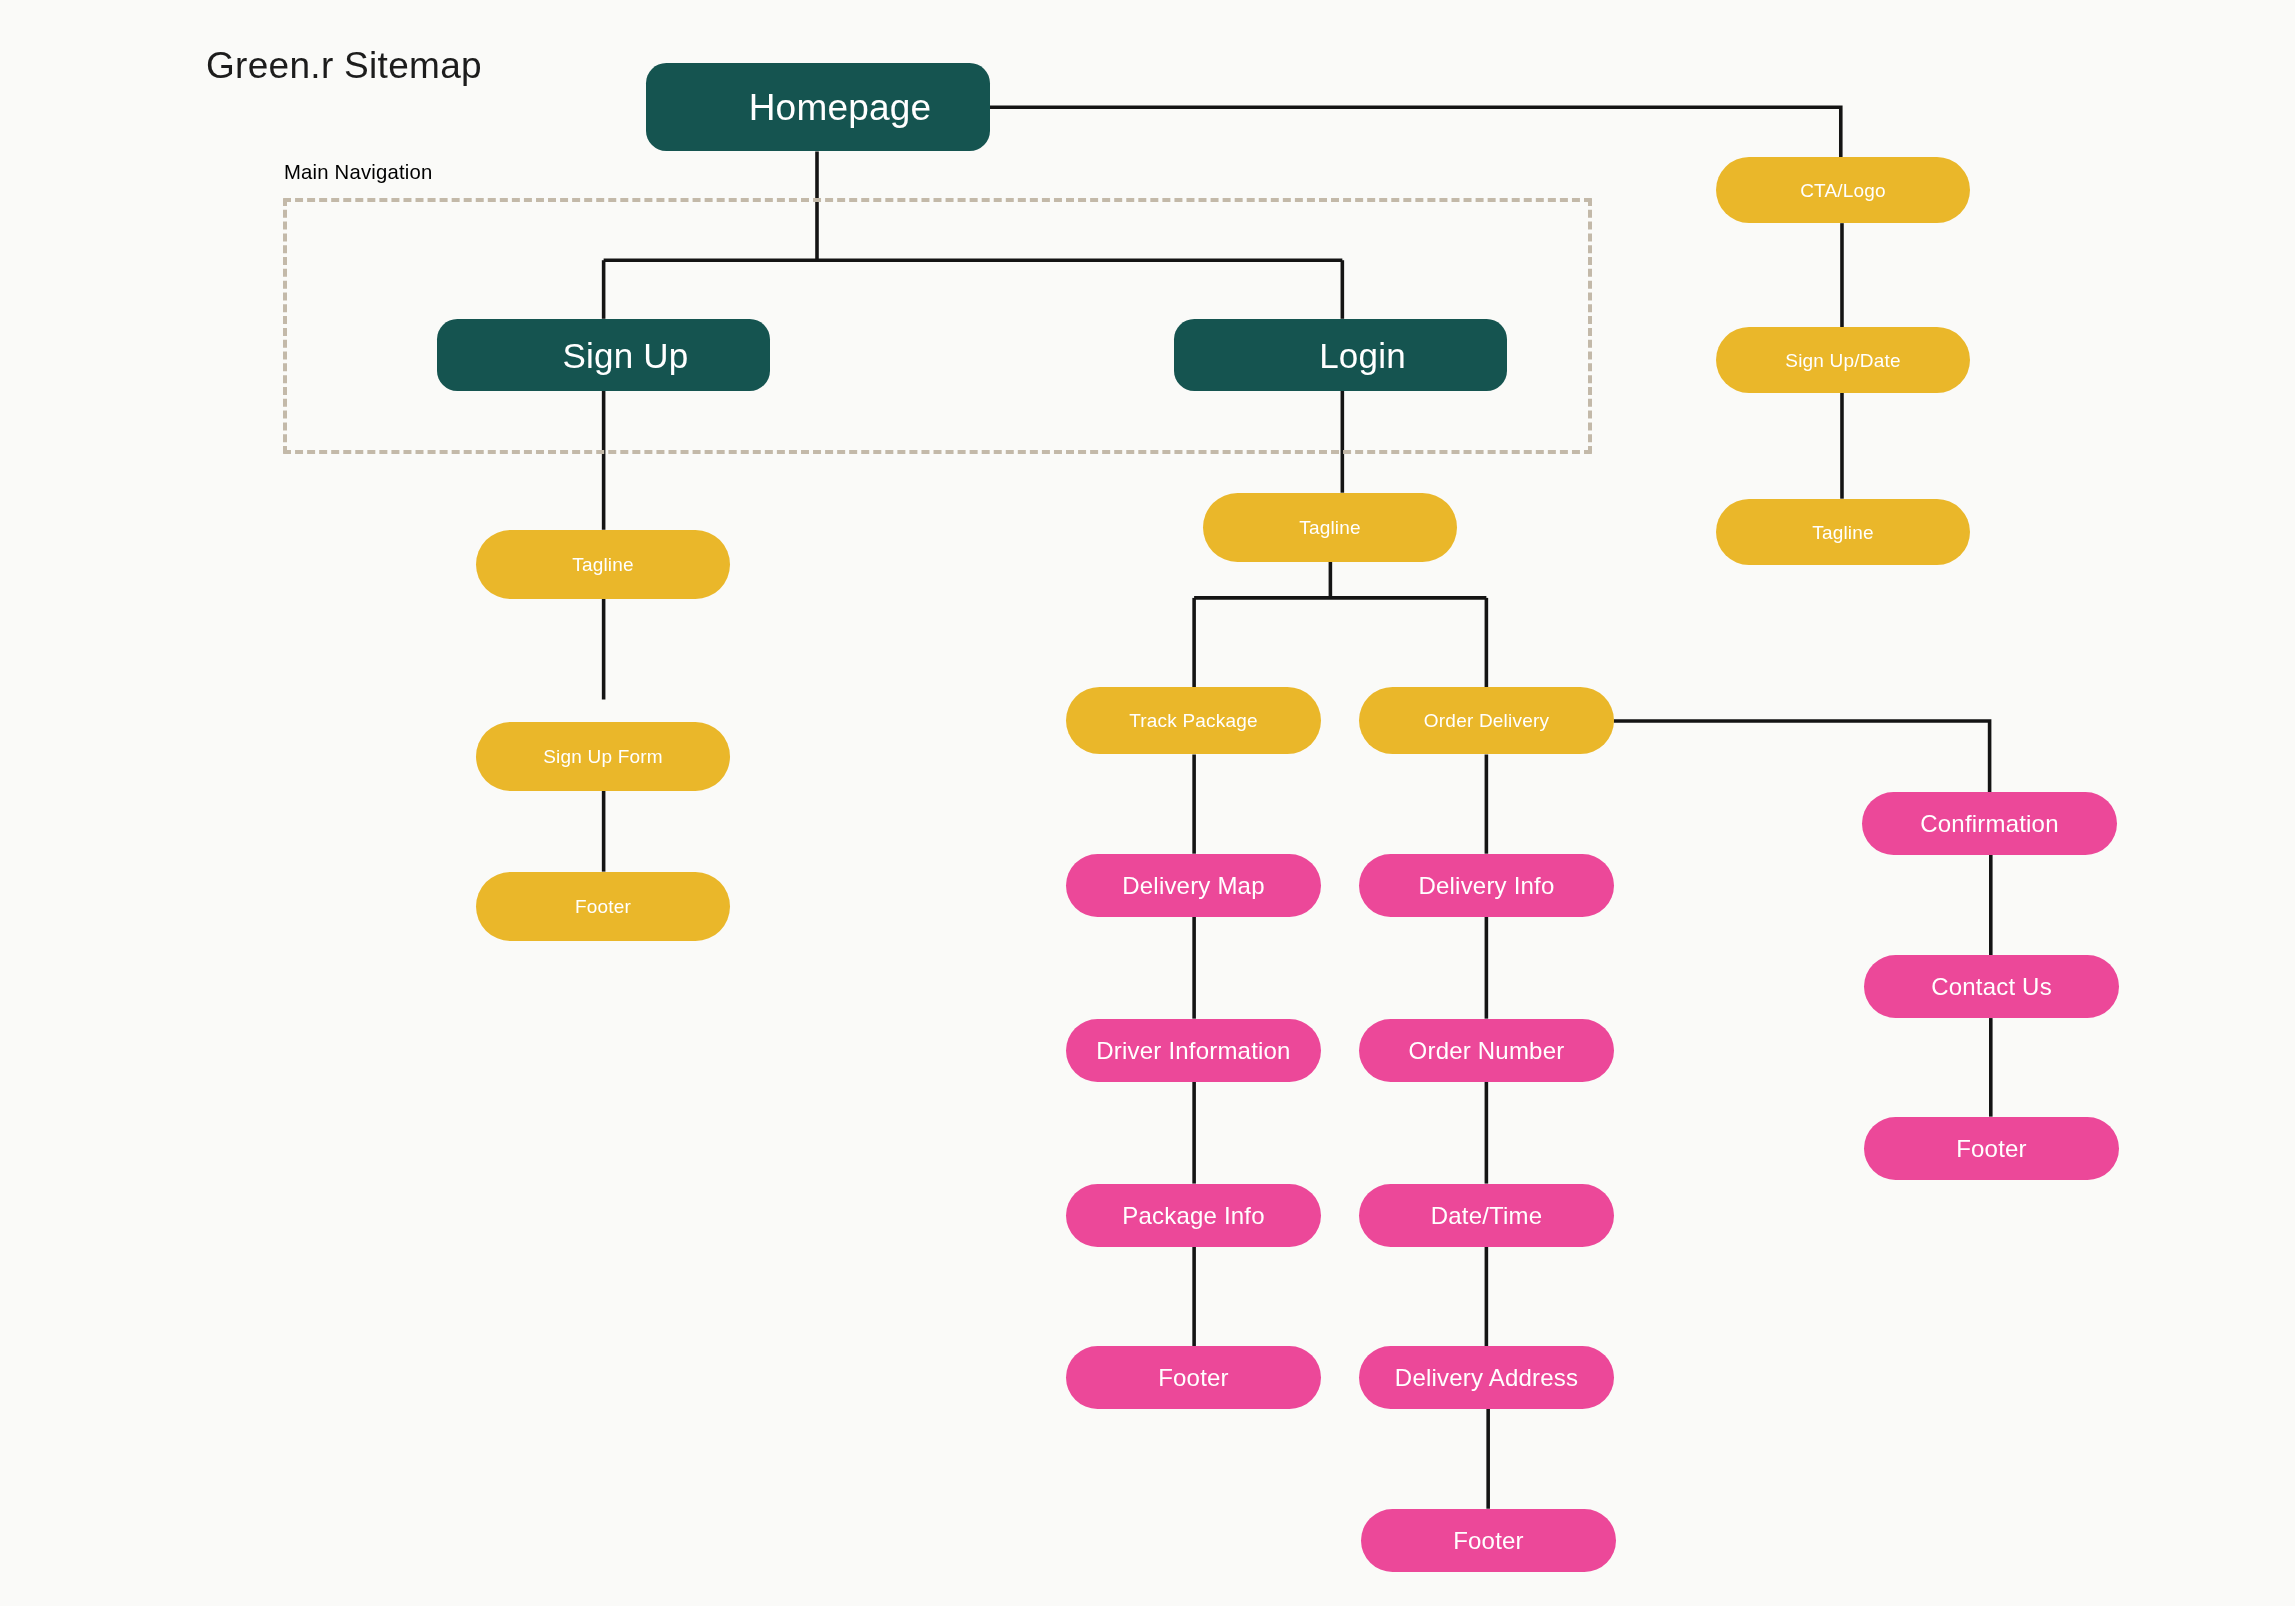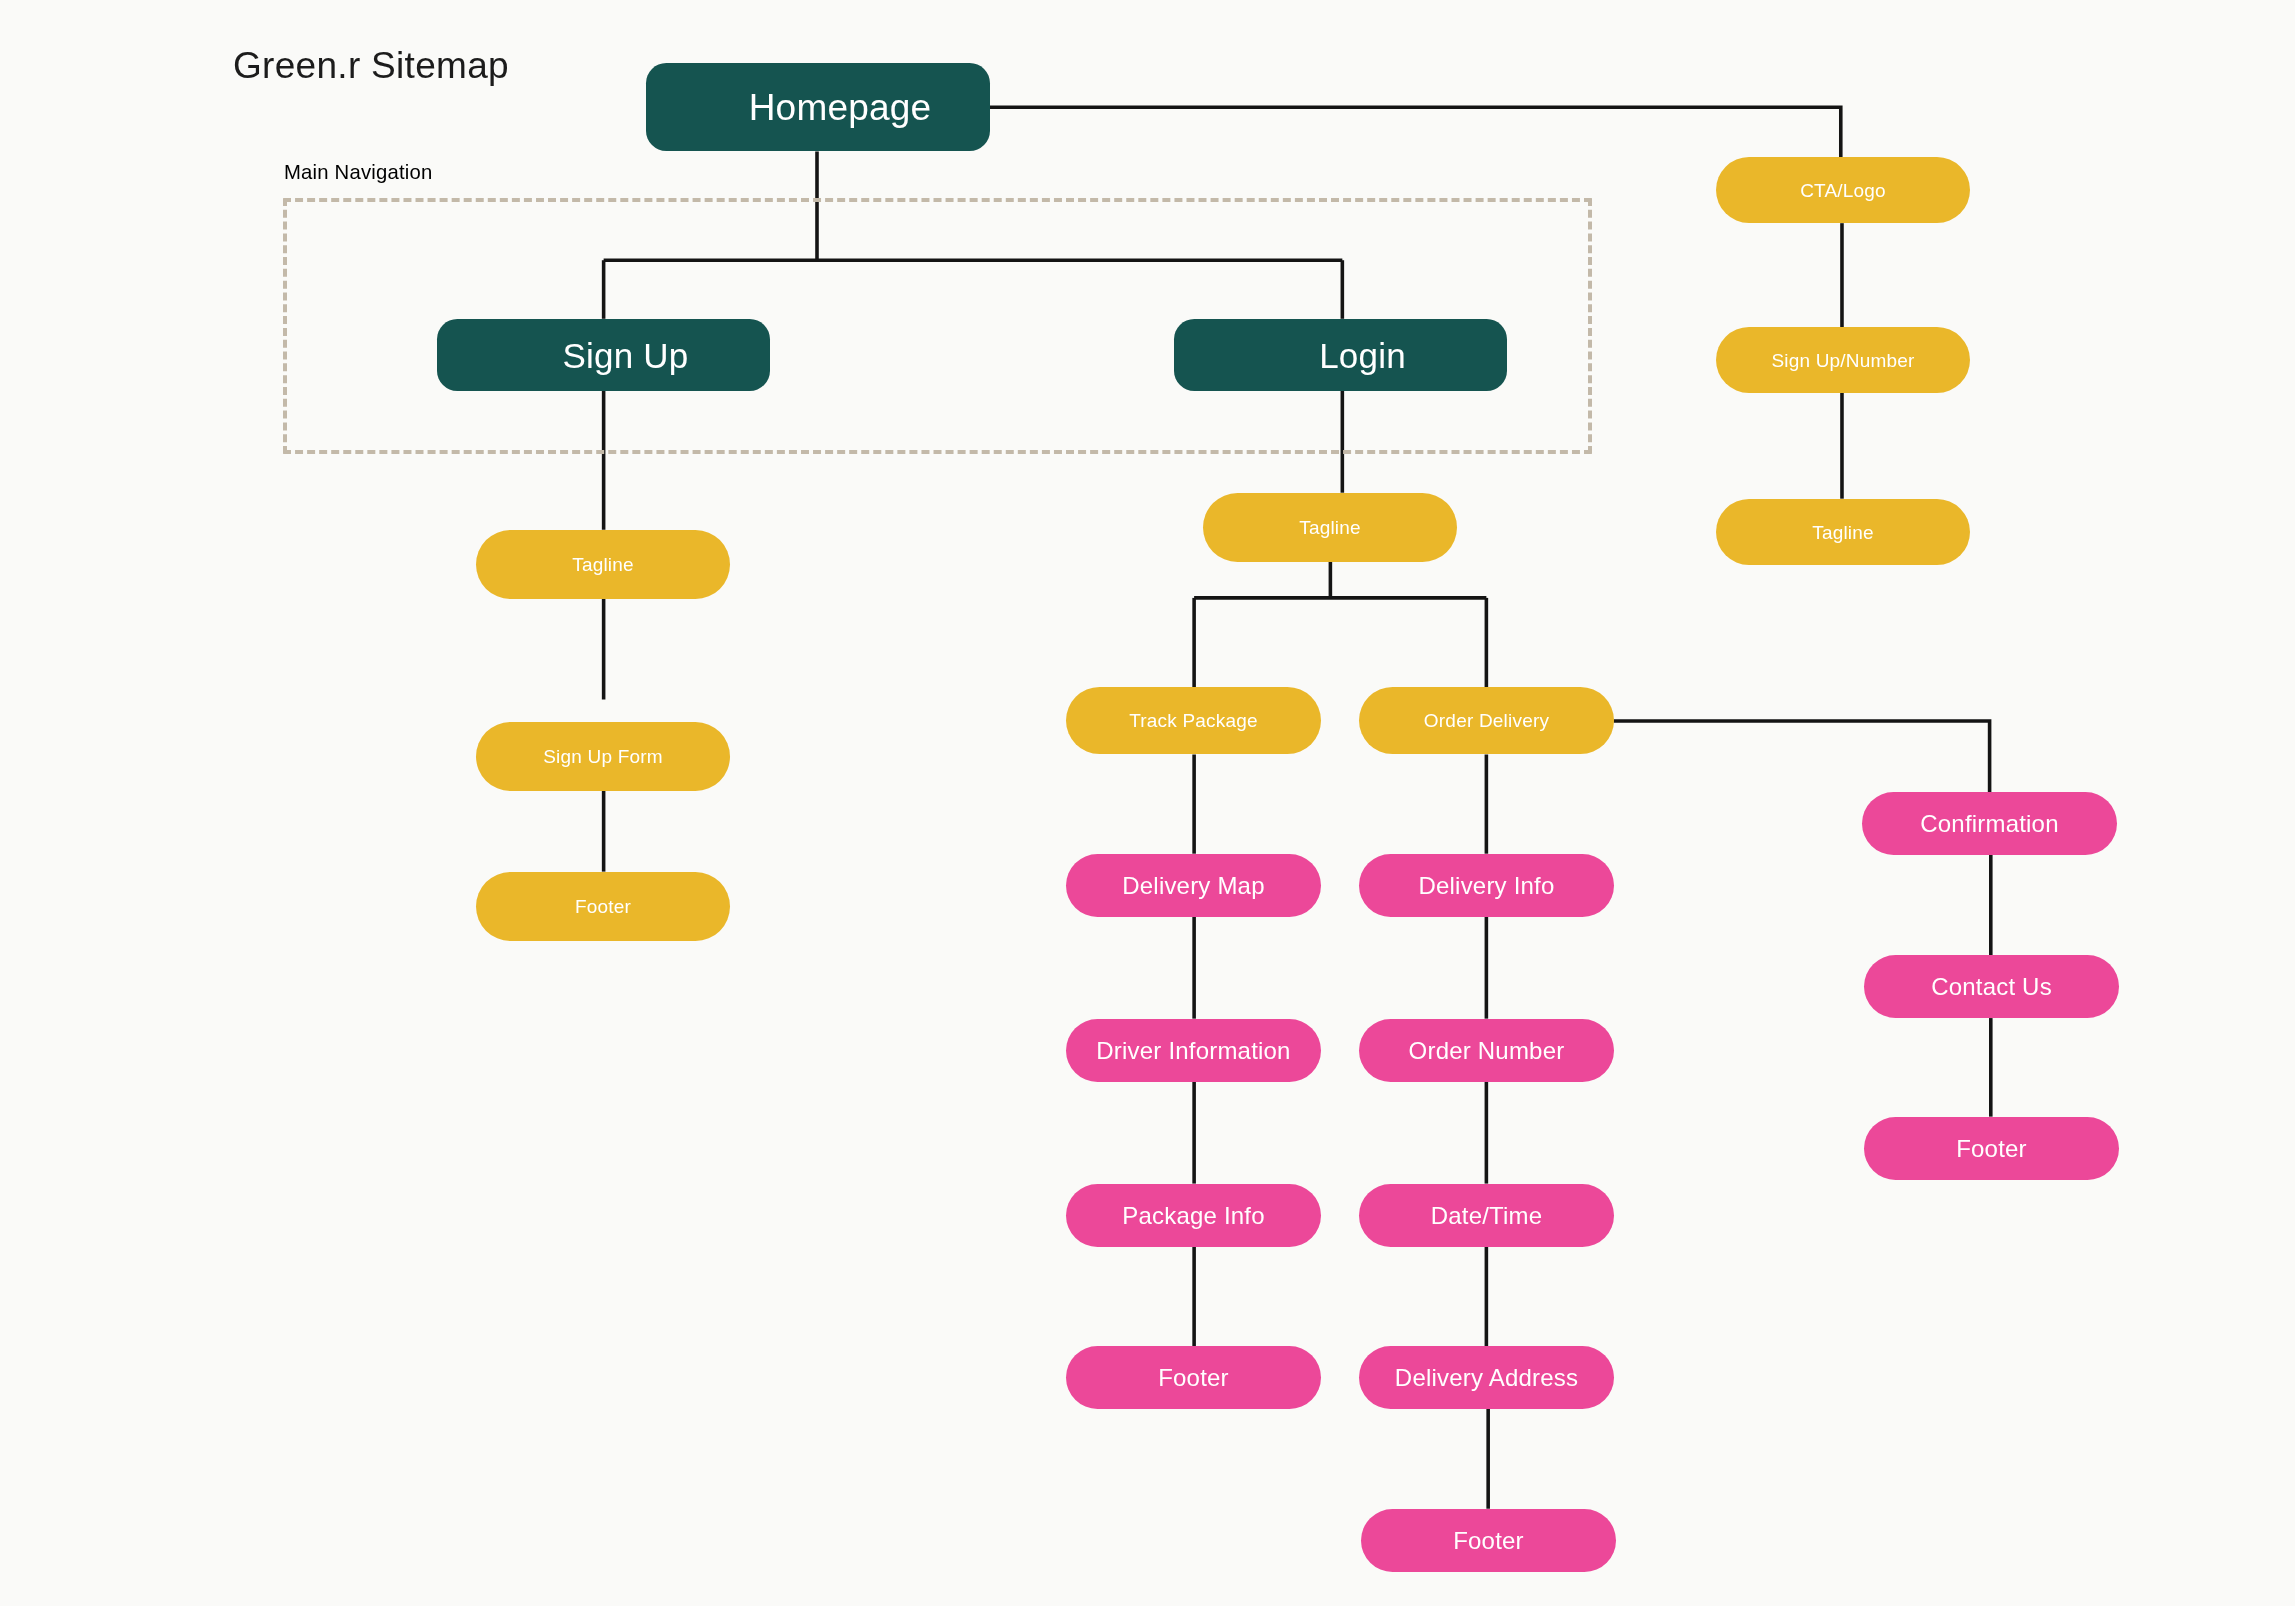--- a/index.html
+++ b/index.html
@@ -56,21 +56,20 @@
     border-radius: 36px;
     font-size: 24px;
   }
 
   #title {
     position: absolute;
     color: #1c1c1c;
     font-size: 37px;
     white-space: nowrap;
     letter-spacing: 0.3px;
-    margin-left: 27px;
   }
   #navgroup-label {
     position: absolute;
     color: #000000;
     font-size: 20.3px;
     white-space: nowrap;
     letter-spacing: 0.2px;
   }
   #navgroup-box {
     position: absolute;
@@ -122,21 +121,21 @@
   <div id="navgroup-label" style="left: 284px; top: 161px;">Main Navigation</div>
 
   <div id="nodes">
       <div class="node teal lvl-root" style="left: 646px; top: 63px; width: 344px; height: 88px;">
         <span>Homepage</span>
       </div>
       <div class="node yellow lvl-sub" style="left: 1716px; top: 157px; width: 254px; height: 66px;">
         <span>CTA/Logo</span>
       </div>
       <div class="node yellow lvl-sub" style="left: 1716px; top: 327px; width: 254px; height: 66px;">
-        <span>Sign Up/Number</span>
+        <span>Sign Up/Date</span>
       </div>
       <div class="node yellow lvl-sub" style="left: 1716px; top: 499px; width: 254px; height: 66px;">
         <span>Tagline</span>
       </div>
       <div class="node teal lvl-main" style="left: 437px; top: 319px; width: 333px; height: 72px;">
         <span>Sign Up</span>
       </div>
       <div class="node teal lvl-main" style="left: 1174px; top: 319px; width: 333px; height: 72px;">
         <span>Login</span>
       </div>

